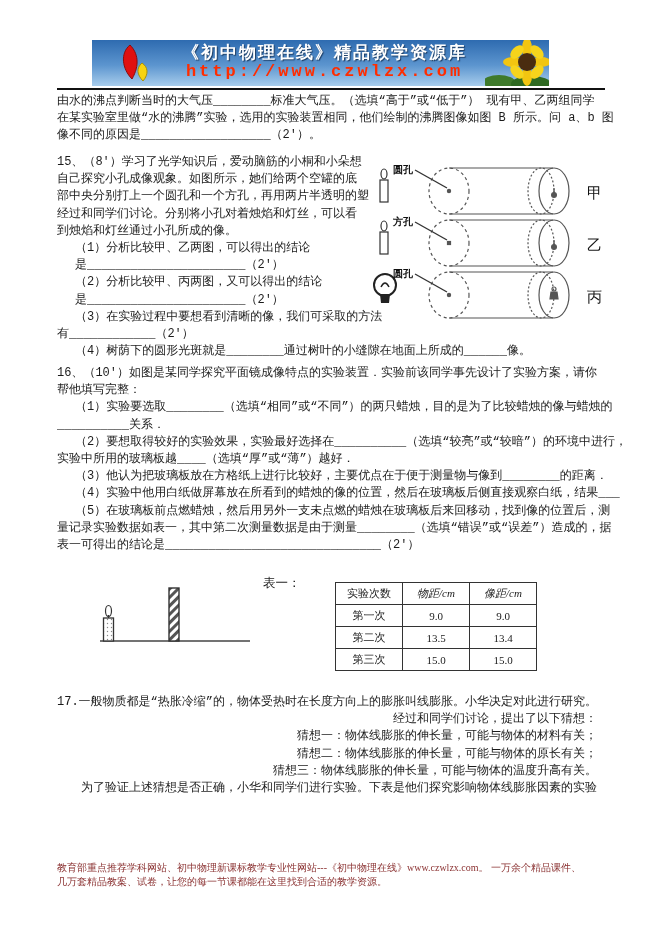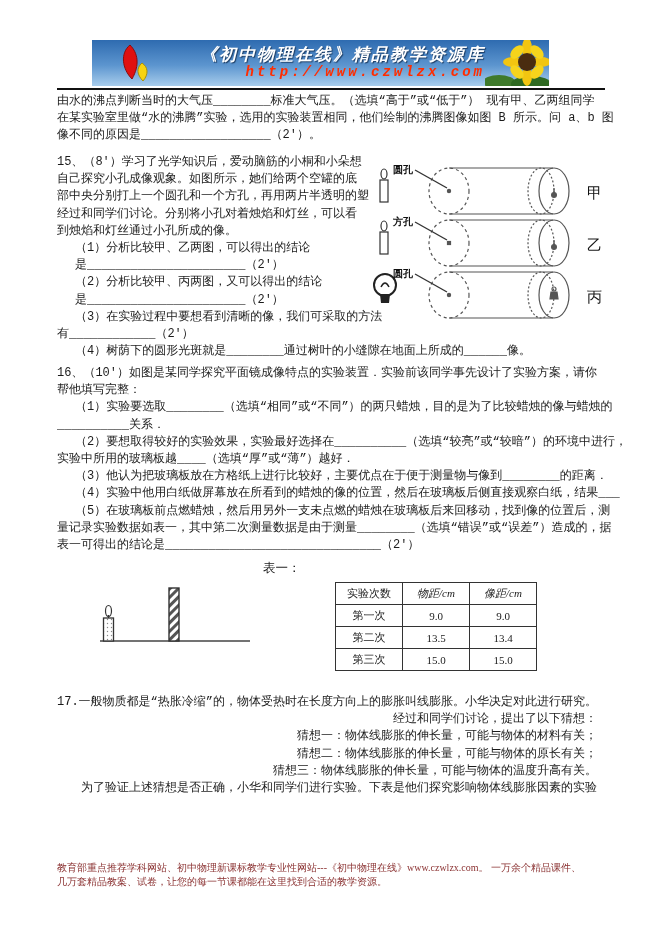--- a/index.html
+++ b/index.html
@@ -11,32 +11,32 @@
   .line{white-space:nowrap;height:17.2px;line-height:17.2px;font-size:12px;font-family:Liberation Mono, monospace;}
   .indent{padding-left:18px;}
   .abs{position:absolute;}
 
   
   #banner{
     position:absolute;left:92px;top:40px;width:457px;height:46px;
     background:linear-gradient(180deg,#2e6bb0 0%,#5c95cf 55%,#a8cdec 100%);
     display:flex;align-items:center;overflow:hidden;
   }
-  #banner .titles{flex:1;text-align:right;line-height:1.1;font-style:italic;}
+  #banner .titles{flex:1;text-align:center;line-height:1.1;}
   .banner-title{font-size:17px;font-weight:bold;color:#ffffff;letter-spacing:2px;
     text-shadow:1px 1px 1px #1c3c63;}
-  .banner-url{font-size:14px;color:#ff2d00;font-weight:bold;letter-spacing:3px;
+  .banner-url{font-size:17px;color:#ff2d00;font-weight:bold;letter-spacing:3px;
     font-family:"Liberation Mono","DejaVu Sans Mono",monospace;}
   #header-rule{position:absolute;left:57px;top:88px;width:548px;height:2px;background:#111;}
 
   
   #q15-fig{position:absolute;left:371px;top:161px;width:236px;height:160px;}
   
   #fig16{position:absolute;left:98px;top:582px;width:215px;height:66px;}
-  #tbl-caption{position:absolute;left:263px;top:560px;font-size:12.5px;}
+  #tbl-caption{position:absolute;left:263px;top:575px;font-size:12.5px;}
 
   
   #table1{position:absolute;left:335px;top:582px;border-collapse:collapse;}
   #table1 td,#table1 th{
     border:1.6px solid #333;font-size:11px;font-weight:normal;
     padding:0;height:21px;text-align:center;vertical-align:middle;
   }
   #table1 th{width:66px;}
   #table1 td{width:62px;}
   .unit{font-style:italic;margin-top:16px;}

